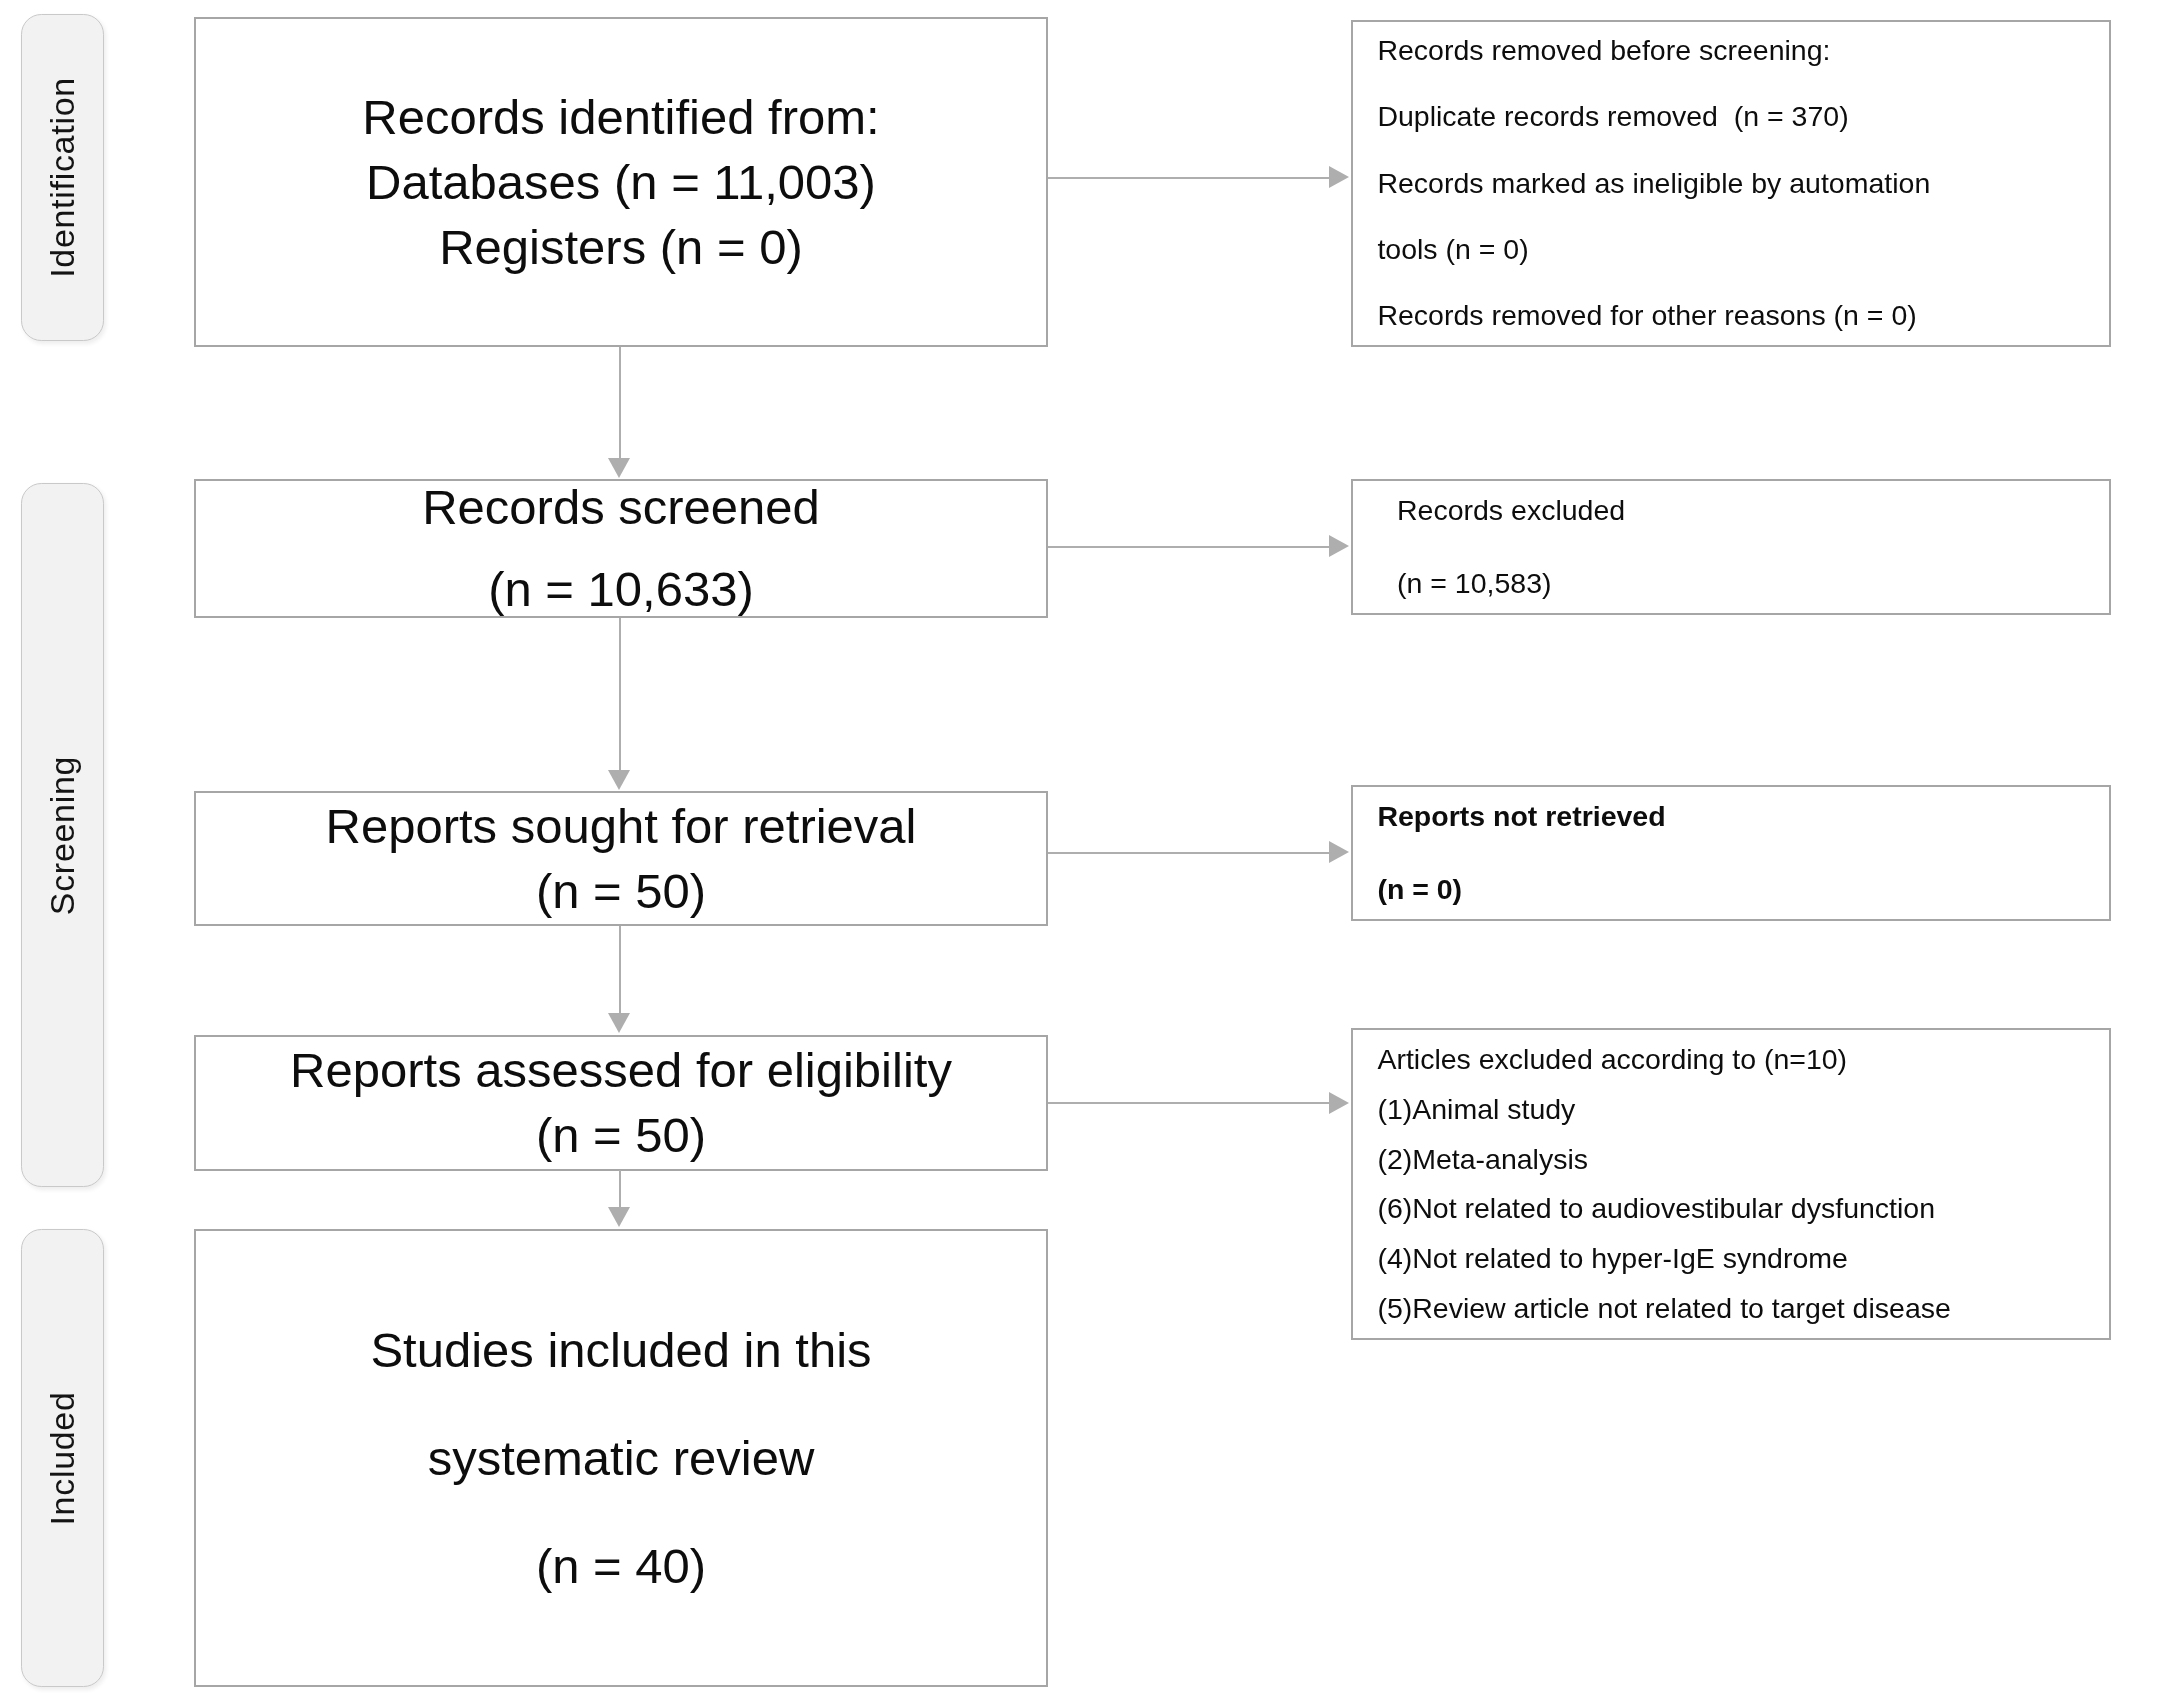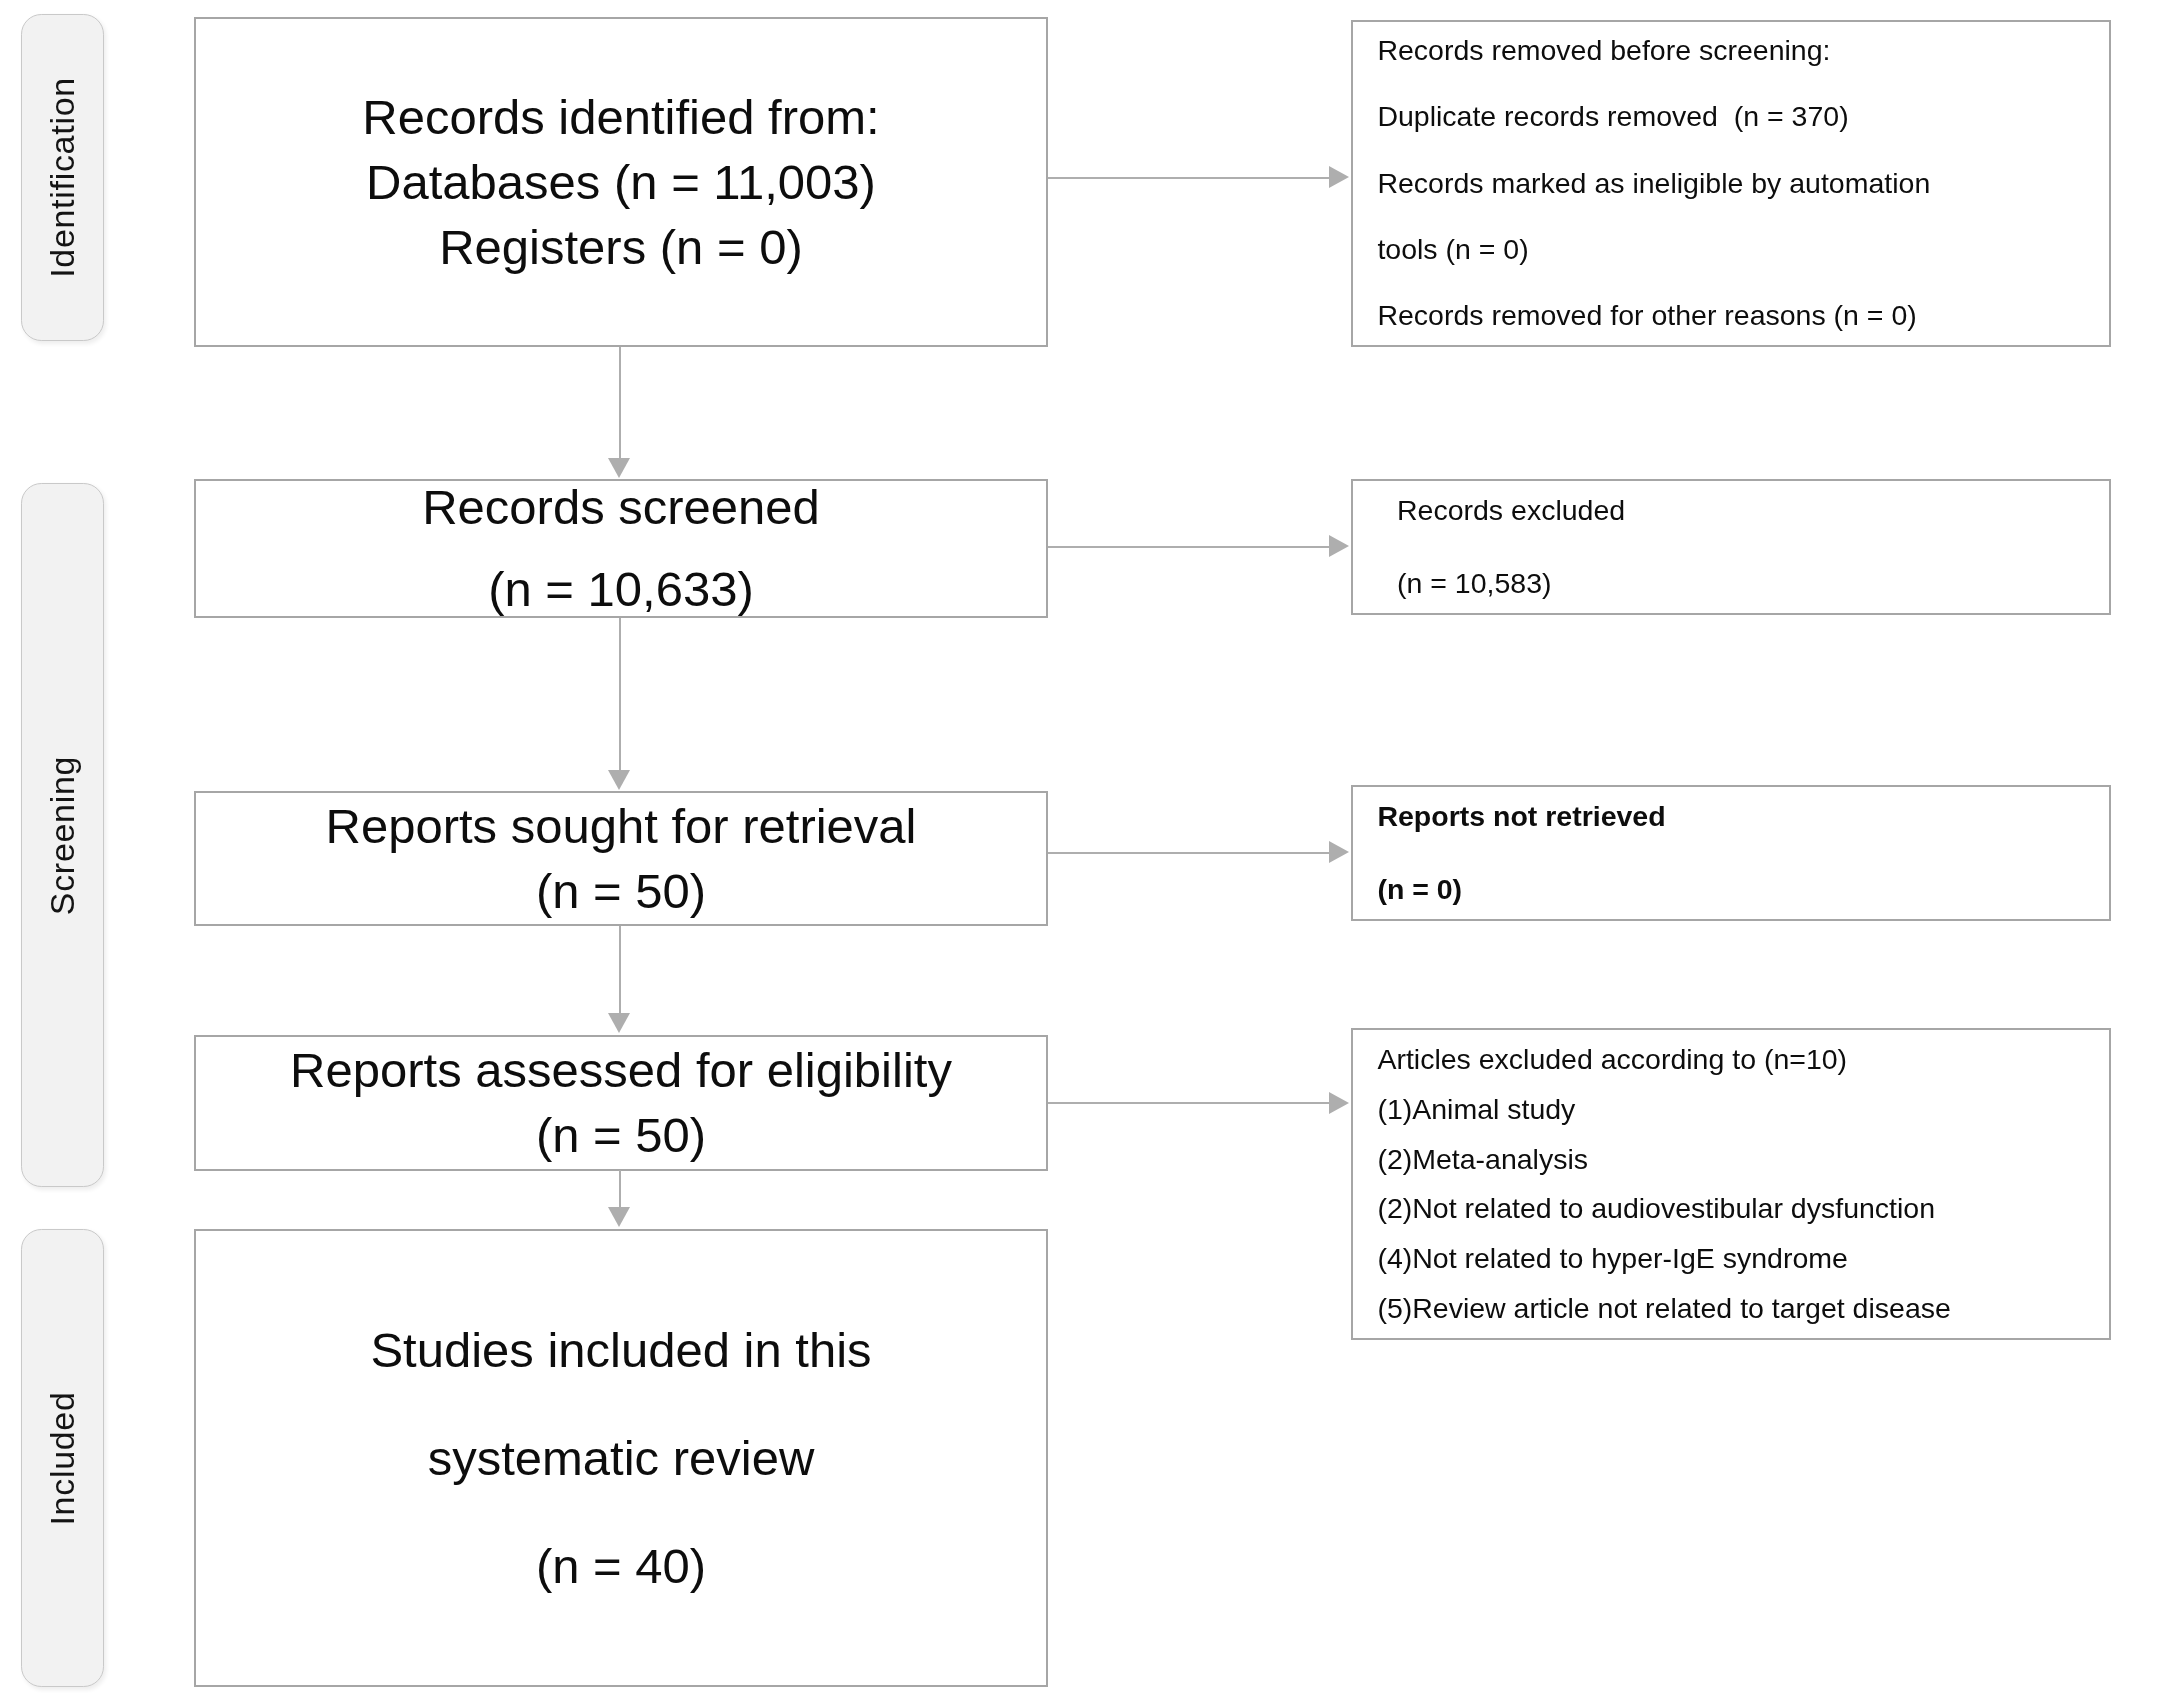--- a/index.html
+++ b/index.html
@@ -174,21 +174,21 @@
     <div class="line">(n = 10,583)</div>
   </div>
   <div class="side-box" id="box-reports-not-retrieved">
     <div class="line">Reports not retrieved</div>
     <div class="line">(n = 0)</div>
   </div>
   <div class="side-box" id="box-articles-excluded">
     <div class="line">Articles excluded according to (n=10)</div>
     <div class="line">(1)Animal study</div>
     <div class="line">(2)Meta-analysis</div>
-    <div class="line">(2)Not related to audiovestibular dysfunction</div>
+    <div class="line">(6)Not related to audiovestibular dysfunction</div>
     <div class="line">(4)Not related to hyper-IgE syndrome</div>
     <div class="line">(5)Review article not related to target disease</div>
   </div>
 
   <div class="vline" id="v1"></div>
   <div class="head-down" id="v1h"></div>
   <div class="vline" id="v2"></div>
   <div class="head-down" id="v2h"></div>
   <div class="vline" id="v3"></div>
   <div class="head-down" id="v3h"></div>

